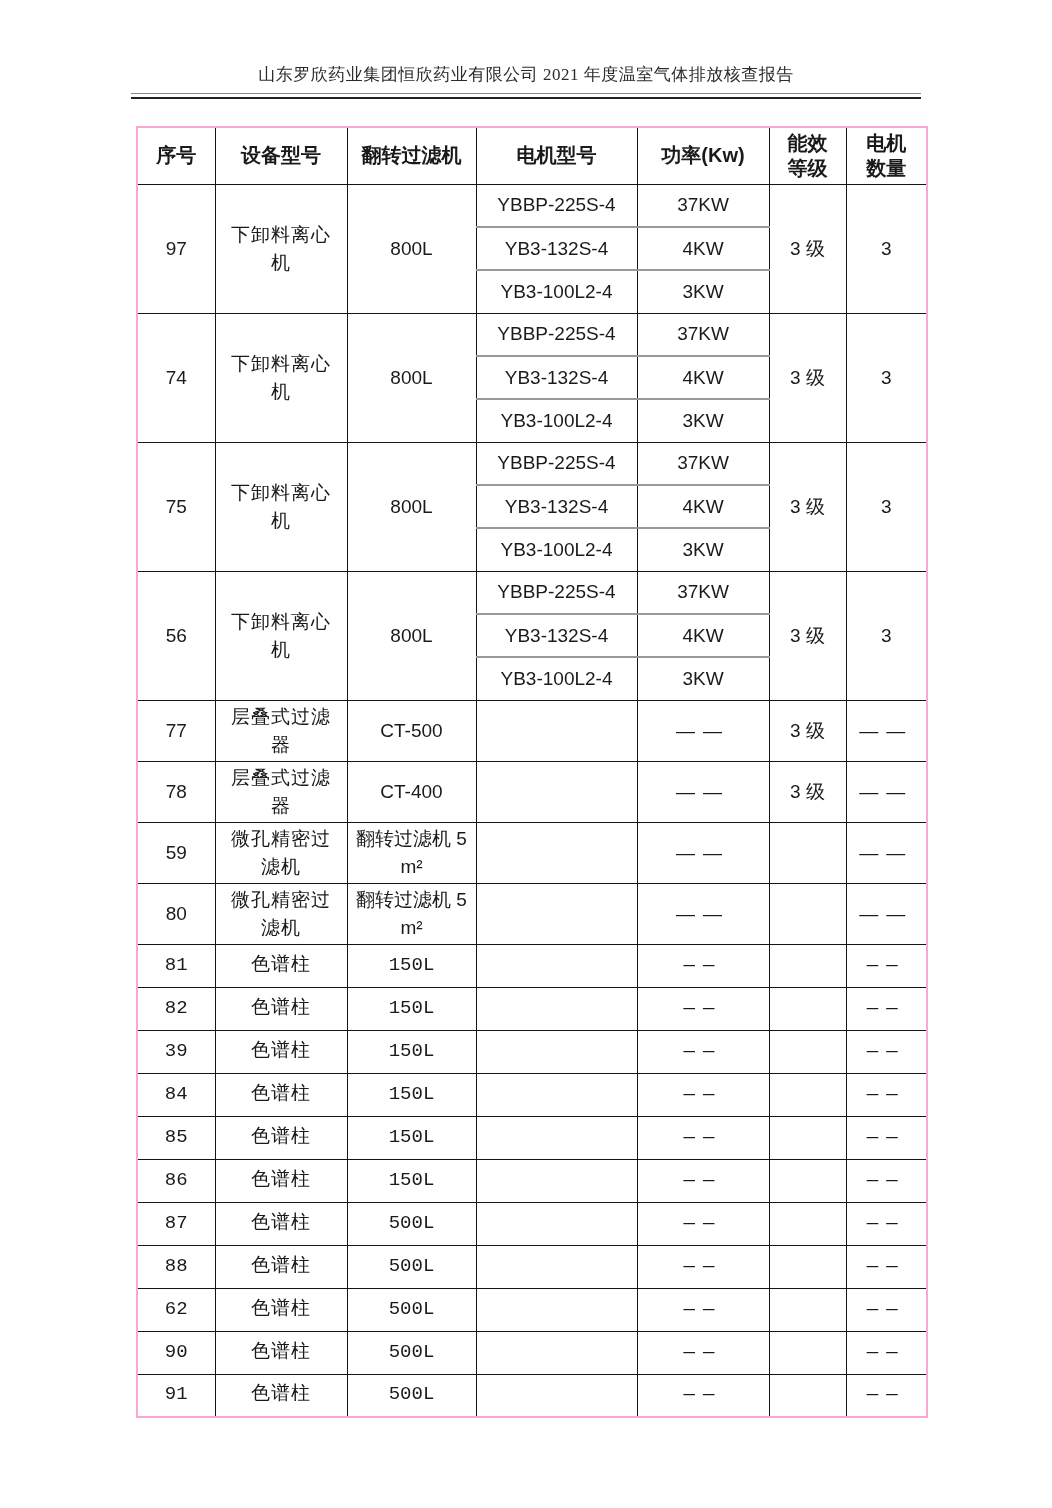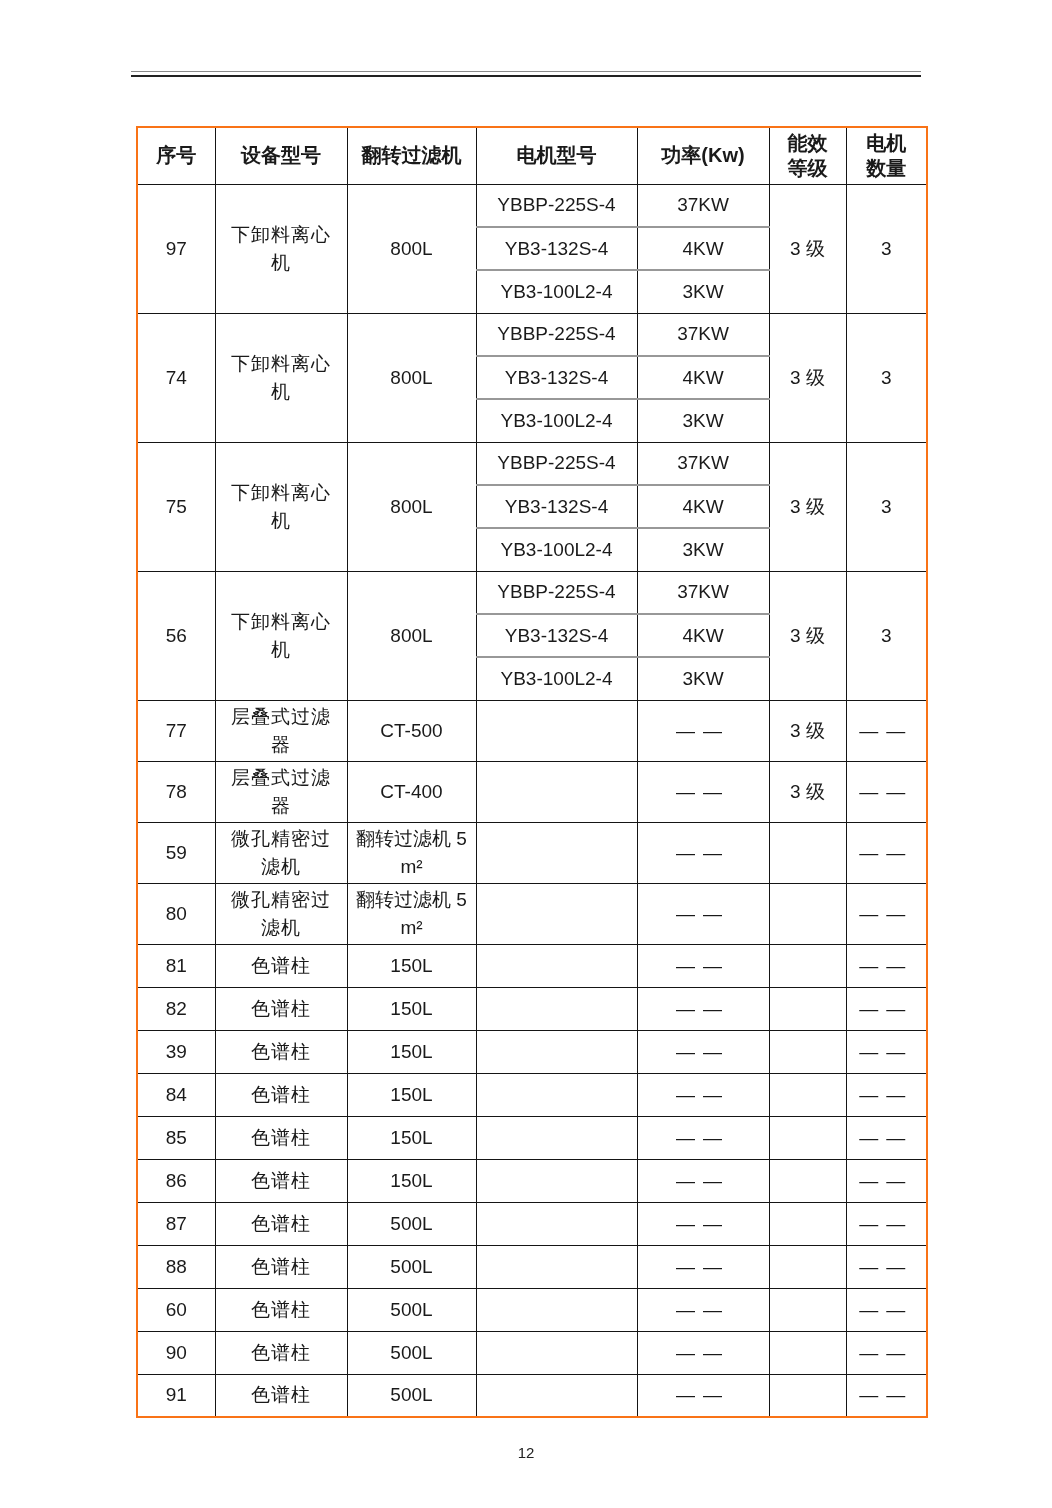--- a/index.html
+++ b/index.html
@@ -17,53 +17,54 @@
     font-family:"Liberation Serif","DejaVu Serif",serif;
     font-size:17px;line-height:22px;color:#2b2b2b;letter-spacing:0.5px;
     white-space:nowrap;
   }
   .header-rule{margin-top:7px;height:3px;border-top:1px solid #8a8a8a;border-bottom:2px solid #222;}
 
   
   table.equip{
     position:absolute;top:126px;left:136px;
     width:790px;border-collapse:collapse;table-layout:fixed;
-    border:2px solid #f97316;
+    border:2px solid #f9a8d4;
   }
   .equip th,.equip td{
     border:1px solid #151515;
     text-align:center;vertical-align:middle;
     padding:0 6px;
   }
   .equip thead tr{height:57px;}
   .equip th{
     font-weight:bold;font-size:20px;line-height:1.25;
     white-space:pre-line;padding:0 2px;
   }
   .equip td{font-size:19px;line-height:1.45;}
   .c2{padding:0 14px;letter-spacing:1px;}
   .c3{padding:0 18px;}
   tr.r-sub{height:43px;}
   tr.r-two{height:61px;}
-  tr.r-one{height:43px;}
+  tr.r-one{height:43px;font-family:Liberation Mono, monospace;}
   tr.sub-divider td{border-top:2px solid #989898;}
   td.dash{letter-spacing:8px;}
 
   
   .page-number{
     position:absolute;top:1444px;left:0;width:1052px;
     text-align:center;font-size:15px;color:#222;
   }
 </style>
 </head>
 <body>
 
 <div class="page">
 
   <div class="doc-header">
+    <div class="doc-title">山东罗欣药业集团恒欣药业有限公司 2021 年度温室气体排放核查报告</div>
     <div class="header-rule"></div>
   </div>
 
   <table class="equip">
     <colgroup>
       <col style="width:78px">
         <col style="width:132px">
         <col style="width:129px">
       <col style="width:161px">
         <col style="width:132px">
@@ -254,21 +255,21 @@
         <tr class="r-one">
           <td class="c1">88</td>
           <td class="c2">色谱柱</td>
           <td class="c3">500L</td>
           <td class="c4"></td>
           <td class="c5 dash">——</td>
           <td class="c6"></td>
           <td class="c7 dash">——</td>
         </tr>
         <tr class="r-one">
-          <td class="c1">60</td>
+          <td class="c1">62</td>
           <td class="c2">色谱柱</td>
           <td class="c3">500L</td>
           <td class="c4"></td>
           <td class="c5 dash">——</td>
           <td class="c6"></td>
           <td class="c7 dash">——</td>
         </tr>
         <tr class="r-one">
           <td class="c1">90</td>
           <td class="c2">色谱柱</td>
@@ -283,15 +284,14 @@
           <td class="c2">色谱柱</td>
           <td class="c3">500L</td>
           <td class="c4"></td>
           <td class="c5 dash">——</td>
           <td class="c6"></td>
           <td class="c7 dash">——</td>
         </tr>
       </tbody>
   </table>
 
-  <div class="page-number">12</div>
 
 </div>
 
 </body></html>

